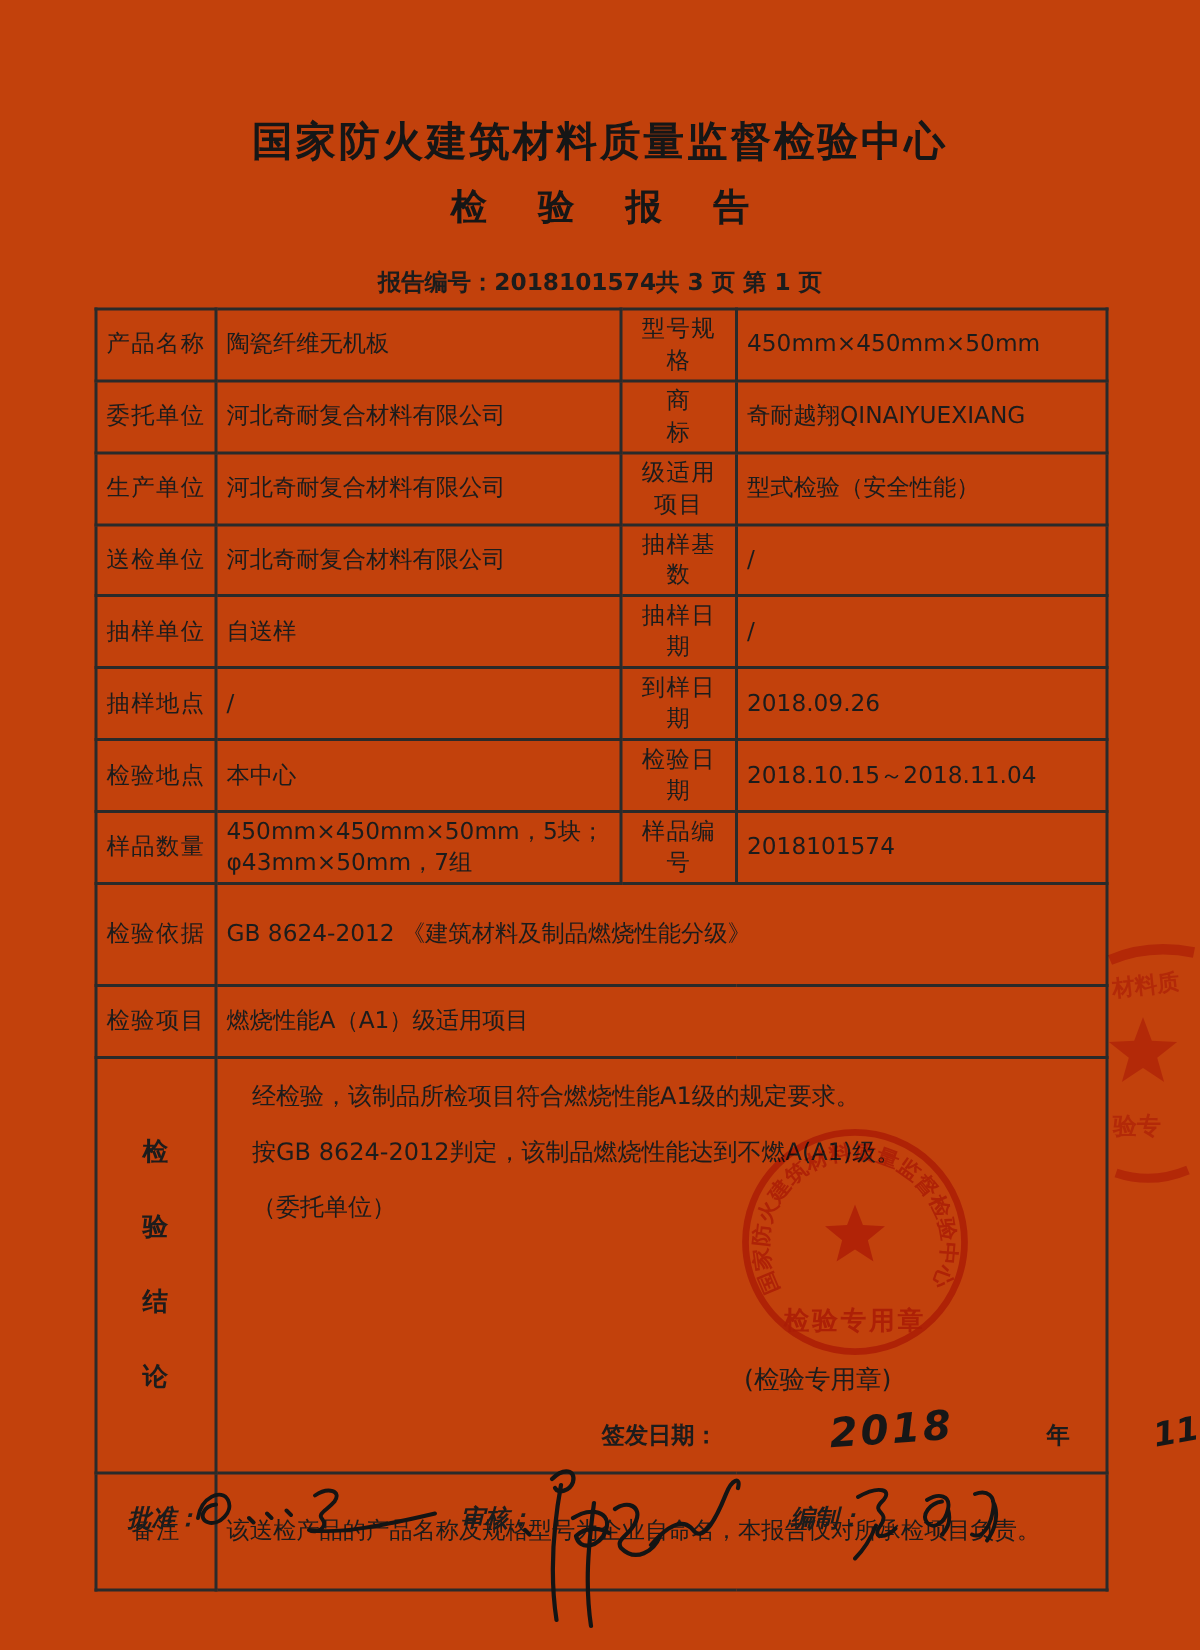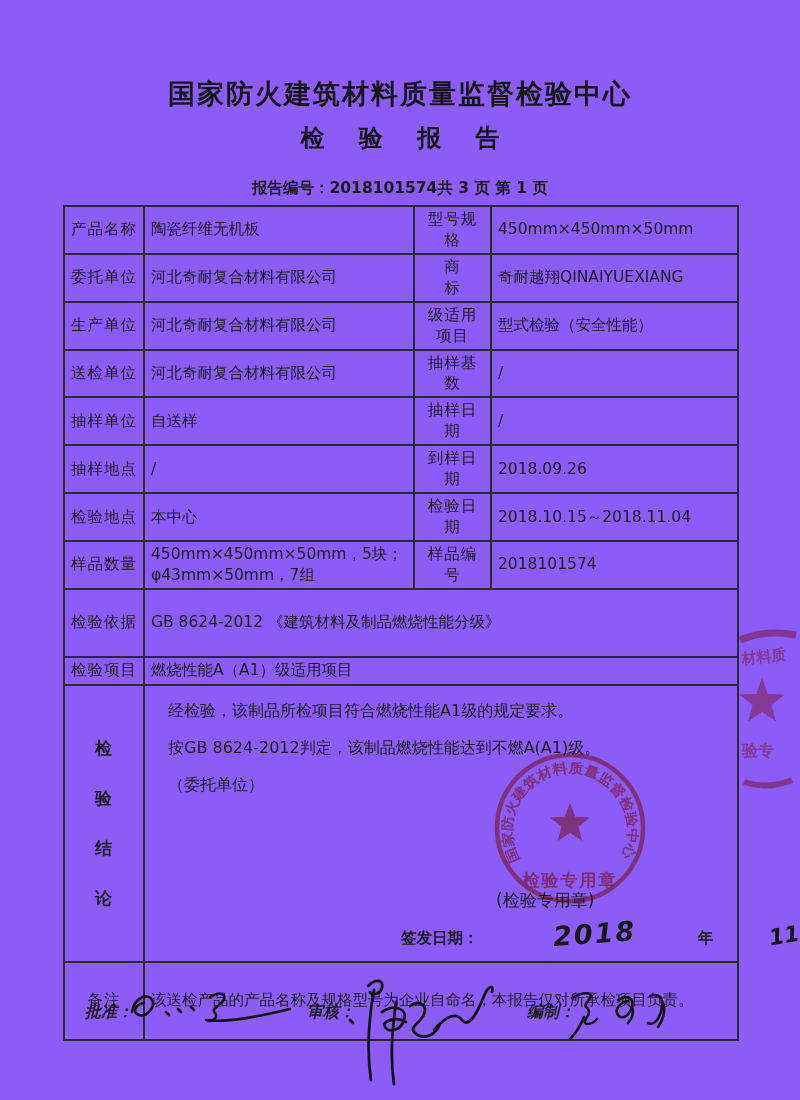--- a/index.html
+++ b/index.html
@@ -1,19 +1,19 @@
 <!DOCTYPE html>
 <html><head>
 <meta charset="utf-8">
 <style>
   * { margin:0; padding:0; box-sizing:border-box; }
   html,body { background:#ffffff; }
   .page {
     position:relative; width:800px; height:1100px; margin:0 auto;
-    background:#8b5cf6; color:#1c1c1c; overflow:hidden;
+    background:#c2410c; color:#1c1c1c; overflow:hidden;
     font-family:"DejaVu Sans","Liberation Sans",sans-serif;
   }
   
   .center-name {
     position:absolute; top:76px; left:0; width:100%;
     text-align:center; font-size:27px; font-weight:700; letter-spacing:2px; color:#161616;
   }
   .report-title {
     position:absolute; top:122px; left:0; width:100%;
     text-align:center; font-size:24px; font-weight:700; letter-spacing:13px; text-indent:13px; color:#161616;
@@ -136,21 +136,21 @@
     <tr style="height:32px">
       <td class="lab">样品数量</td>
       <td class="val">450mm×450mm×50mm，5块；φ43mm×50mm，7组</td>
       <td class="lab">样品编号</td>
       <td class="val">2018101574</td>
     </tr>
     <tr style="height:68px">
       <td class="lab">检验依据</td>
       <td class="val" colspan="3">GB 8624-2012 《建筑材料及制品燃烧性能分级》</td>
     </tr>
-    <tr style="height:28px">
+    <tr style="height:48px">
       <td class="lab">检验项目</td>
       <td class="val" colspan="3">燃烧性能A（A1）级适用项目</td>
     </tr>
     <tr style="height:277px">
       <td class="lab vert">
         <div class="vert-stack">
           <span>检</span>
           <span>验</span>
           <span>结</span>
           <span>论</span>

